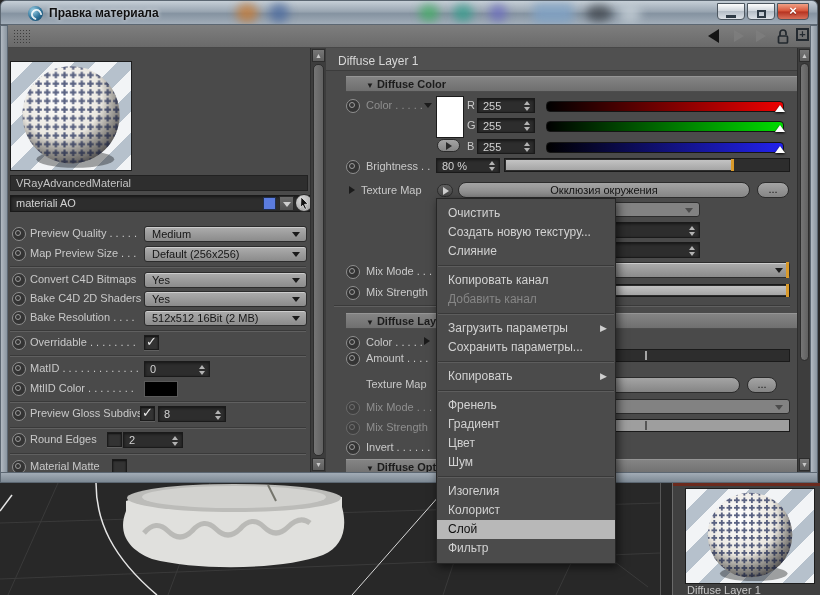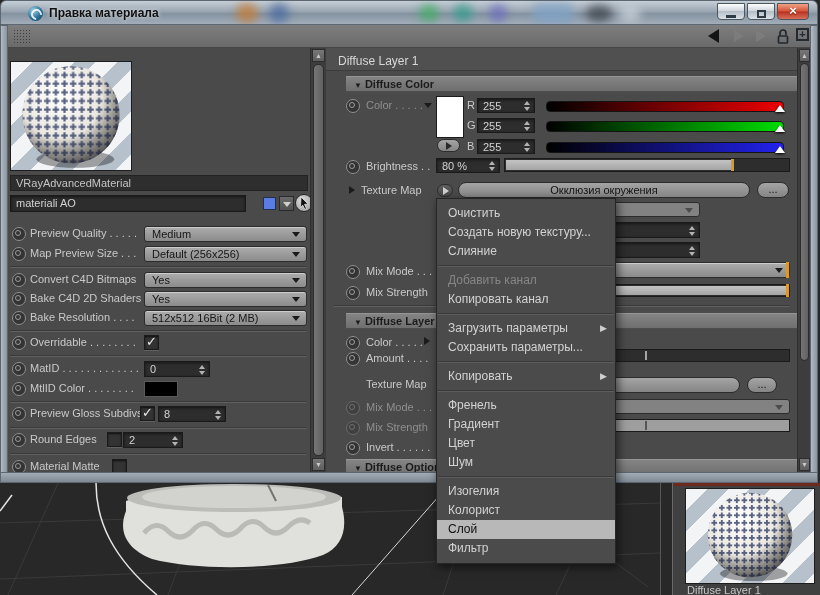--- a/index.html
+++ b/index.html
@@ -77,39 +77,39 @@
   .spin{position:absolute;right:4px;top:3px;}
   .spin i{display:block;width:0;height:0;border-left:3.5px solid transparent;border-right:3.5px solid transparent;}
   .spin .up{border-bottom:4px solid #b3b3b3;margin-bottom:2px;}
   .spin .dn{border-top:4px solid #b3b3b3;}
   .cb{position:absolute;width:13px;height:13px;background:#333;border:1px solid #1b1b1b;
       box-shadow:inset 0 1px 2px rgba(0,0,0,.7),0 1px 0 rgba(255,255,255,.12);
       font-size:13px;line-height:12px;color:#ececec;text-align:center;}
   .sep{position:absolute;height:0;border-top:1px solid #3a3a3a;border-bottom:1px solid #606060;}
   .secbar{position:absolute;height:16px;background:linear-gradient(#848484,#6f6f6f);
       border-top:1px solid #959595;border-bottom:1px solid #4d4d4d;box-sizing:border-box;
-      font-size:11px;font-weight:bold;color:#1c1c1c;line-height:14px;padding-left:8px;white-space:nowrap;}
+      font-size:11px;font-weight:bold;color:#1c1c1c;line-height:14px;padding-left:20px;white-space:nowrap;}
   .secbar .tri{font-size:8px;margin-right:3px;color:#1c1c1c;}
   .pill{position:absolute;border-radius:8px;background:linear-gradient(#a4a4a4,#858585);
       border:1px solid #2c2c2c;font-size:11px;color:#131313;text-align:center;box-sizing:border-box;white-space:nowrap;overflow:hidden;}
   .slider{position:absolute;background:#2d2d2d;border:1px solid #1a1a1a;box-sizing:border-box;}
   .slider .fill{position:absolute;left:1px;top:1px;bottom:1px;background:linear-gradient(#c3c3c3,#a5a5a5);}
   .slider.light{background:#9e9e9e;}
   .tick{position:absolute;width:3px;background:#d99a2b;}
   .gtick{position:absolute;width:2px;background:#a5a5a5;}
   .grad{position:absolute;height:9px;border-radius:4px;border:1px solid #141414;}
   .wmark{position:absolute;width:0;height:0;border-left:5px solid transparent;border-right:5px solid transparent;
          border-bottom:7px solid #fff;filter:drop-shadow(0 1px 1px #000);}
   .mini-tri{position:absolute;width:0;height:0;border-top:4px solid transparent;border-bottom:4px solid transparent;border-left:6px solid #1b1b1b;}
   .mini-tri-down{position:absolute;width:0;height:0;border-left:4px solid transparent;border-right:4px solid transparent;border-top:5px solid #1b1b1b;}
   #mat-preview{left:2px;top:13px;width:120px;height:108px;}
   .sphere-svg{position:absolute;left:0;top:0;width:100%;height:100%;}
   #mat-type{left:2px;top:127px;width:298px;height:16px;background:#2e2e2e;border:1px solid #222;
             box-sizing:border-box;font-size:11px;color:#c4c4c4;line-height:14px;padding-left:5px;}
-  #mat-name{left:2px;top:147px;width:236px;height:17px;}
+  #mat-name{left:2px;top:147px;width:301px;height:17px;}
   #name-tag{left:255px;top:149px;width:13px;height:13px;border:1px solid #22304f;box-sizing:border-box;}
   #name-ddbtn{left:271px;top:148px;width:15px;height:15px;background:linear-gradient(#6a6a6a,#515151);
               border:1px solid #2a2a2a;box-sizing:border-box;}
   #name-pick{left:287px;top:146px;width:18px;height:18px;border-radius:50%;
              background:radial-gradient(circle at 35% 30%,#d9d9d9,#9a9a9a);border:1px solid #2a2a2a;box-sizing:border-box;}
   
   #ctx{position:absolute;left:436px;top:198px;width:178px;background:#4b4b4b;
        border:1px solid #262626;box-shadow:2px 3px 9px rgba(0,0,0,.6);padding:5px 0;z-index:40;}
   .mi{height:19px;line-height:19px;padding-left:11px;font-size:12px;color:#d2d2d2;position:relative;white-space:nowrap;}
   .mi.dis{color:#868686;}
@@ -452,22 +452,22 @@
     <div class="sb-thumb" style="width:9px;top:15px;height:298px;"></div>
     <div class="sb-btn" style="width:11px;top:410px;"><span>▼</span></div>
   </div>
 </div>
 
 <div id="ctx">
   <div class="mi"><span>Очистить</span></div>
   <div class="mi"><span>Создать новую текстуру...</span></div>
   <div class="mi"><span>Слияние</span></div>
   <div class="msep"></div>
+  <div class="mi"><span>Копировать канал</span></div>
   <div class="mi dis"><span>Добавить канал</span></div>
-  <div class="mi"><span>Копировать канал</span></div>
   <div class="msep"></div>
   <div class="mi"><span>Загрузить параметры</span><span class="sub">▶</span></div>
   <div class="mi"><span>Сохранить параметры...</span></div>
   <div class="msep"></div>
   <div class="mi"><span>Копировать</span><span class="sub">▶</span></div>
   <div class="msep"></div>
   <div class="mi"><span>Френель</span></div>
   <div class="mi"><span>Градиент</span></div>
   <div class="mi"><span>Цвет</span></div>
   <div class="mi"><span>Шум</span></div>

